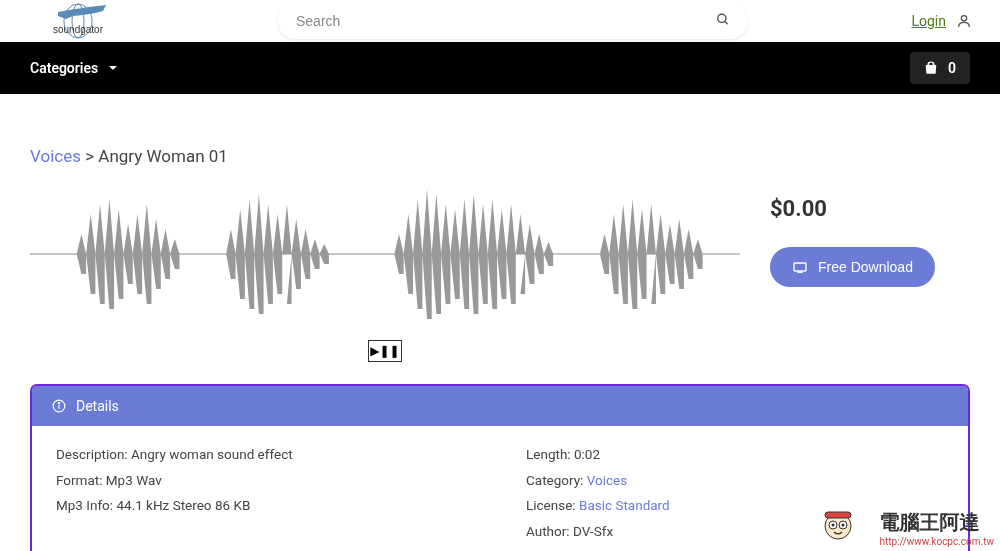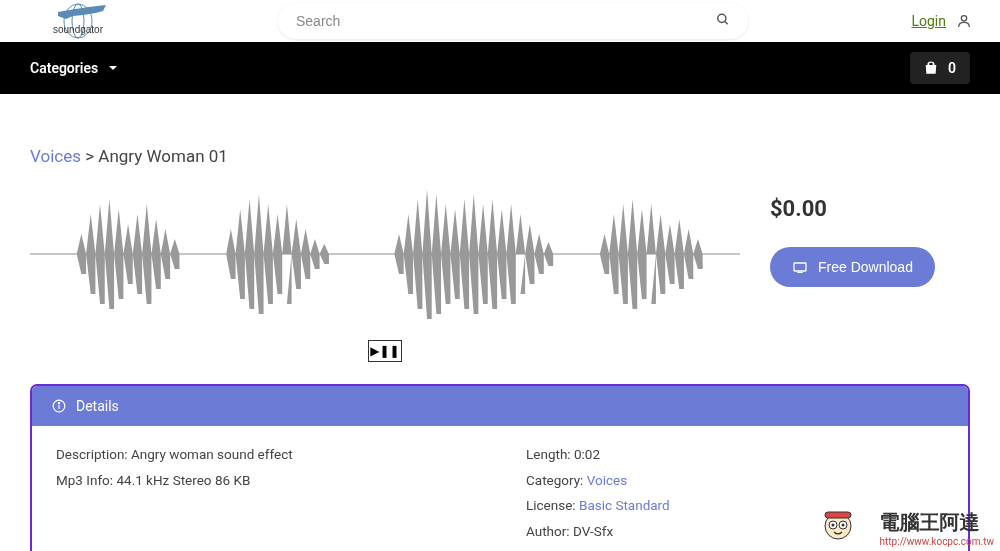--- a/index.html
+++ b/index.html
@@ -131,20 +131,21 @@
       <svg width="14" height="14" viewBox="0 0 24 24" fill="none" stroke="#fff" stroke-width="2">
           <circle cx="12" cy="12" r="10"></circle>
           <line x1="12" y1="10" x2="12" y2="17"></line>
           <circle cx="12" cy="7" r="1" fill="#fff"></circle>
         </svg>
       <span>Details</span>
     </div>
     <div class="details-body">
       <div class="col">
         <div><span>Description:</span> <span>Angry woman sound effect</span></div>
+        <div><span>Format:</span> <span>Mp3 Wav</span></div>
         <div><span>Mp3 Info:</span> <span>44.1 kHz Stereo 86 KB</span></div>
       </div>
       <div class="col">
         <div><span>Length:</span> <span>0:02</span></div>
         <div><span>Category:</span> <a href="#">Voices</a></div>
         <div><span>License:</span> <a href="#">Basic Standard</a></div>
         <div><span>Author:</span> <span>DV-Sfx</span></div>
       </div>
     </div>
   </div>

